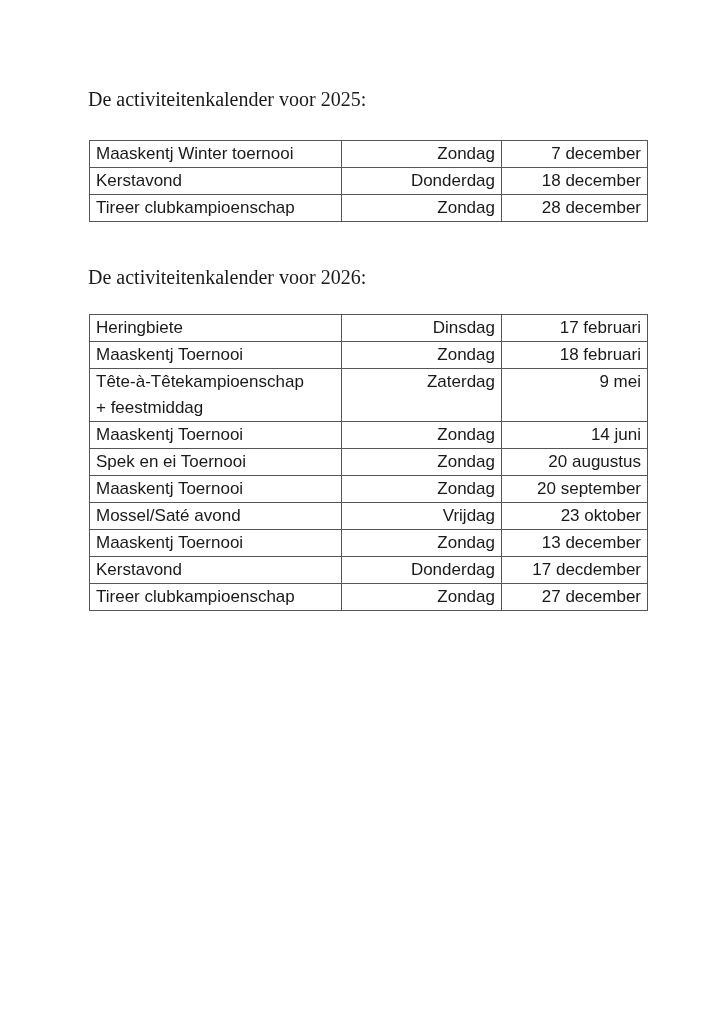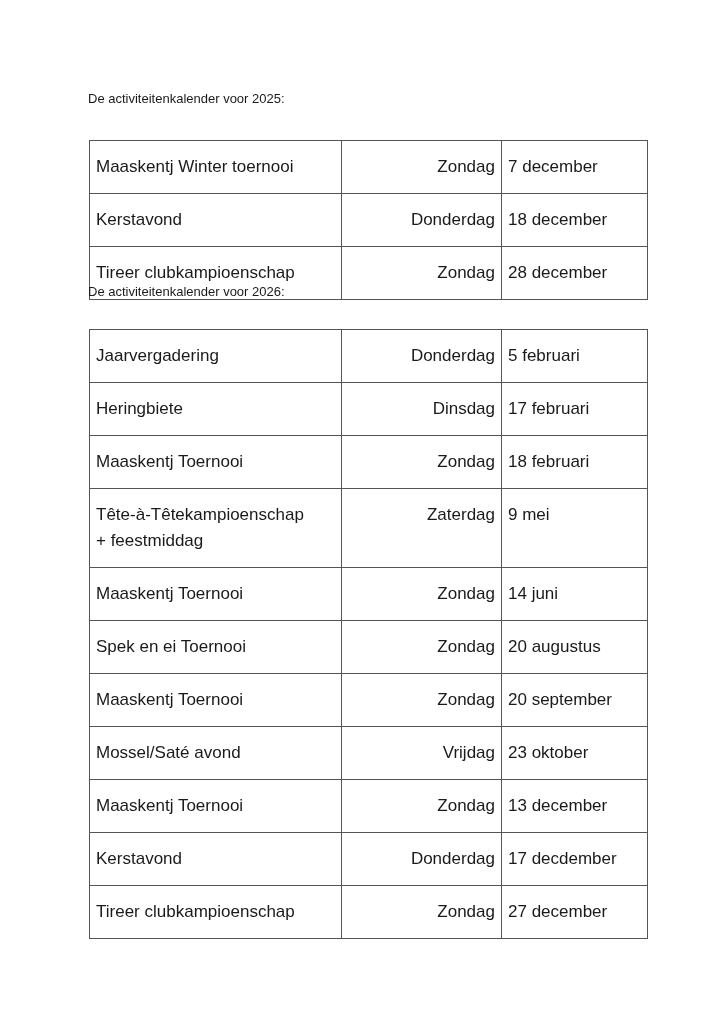--- a/index.html
+++ b/index.html
@@ -8,47 +8,48 @@
     position: relative;
     width: 724px;
     height: 1024px;
     background: #ffffff;
     font-family: "Liberation Sans", "DejaVu Sans", sans-serif;
     color: #000000;
     overflow: hidden;
   }
   .section { position: absolute; left: 88px; }
   .section-2025 { top: 88px; }
-  .section-2026 { top: 281px; }
+  .section-2026 { top: 266px; }
   .section-heading {
-    font-size: 13px;
+    font-size: 20px;
     line-height: 22px;
     color: #1a1a1a;
     white-space: nowrap;
+    font-family: Liberation Serif, serif;
   }
   .section-2025 .activities-table { margin-top: 30px; }
   .section-2026 .activities-table { margin-top: 26px; }
   .activities-table {
     border-collapse: collapse;
     table-layout: fixed;
     width: 558px;
     margin-left: 1px;
   }
   .activities-table td {
     border: 1px solid #555555;
     font-size: 17px;
     line-height: 26px;
-    padding: 13px 6px;
+    padding: 0 6px;
     vertical-align: top;
     color: #1a1a1a;
     overflow: hidden;
   }
   .col-activity { width: 252px; text-align: left; white-space: pre-line; }
   .col-day      { width: 160px; text-align: right; }
-  .col-date     { width: 146px; text-align: left; }
+  .col-date     { width: 146px; text-align: right; }
 </style>
 </head>
 <body>
 
 <div class="sheet">
 
   <div class="section section-2025">
     <div class="section-heading">De activiteitenkalender voor 2025:</div>
     <table class="activities-table">
       <tbody>
@@ -68,25 +69,20 @@
             <td class="col-date">28 december</td>
           </tr>
         </tbody>
     </table>
   </div>
 
   <div class="section section-2026">
     <div class="section-heading">De activiteitenkalender voor 2026:</div>
     <table class="activities-table">
       <tbody>
-          <tr>
-            <td class="col-activity">Jaarvergadering</td>
-            <td class="col-day">Donderdag</td>
-            <td class="col-date">5 februari</td>
-          </tr>
           <tr>
             <td class="col-activity">Heringbiete</td>
             <td class="col-day">Dinsdag</td>
             <td class="col-date">17 februari</td>
           </tr>
           <tr>
             <td class="col-activity">Maaskentj Toernooi</td>
             <td class="col-day">Zondag</td>
             <td class="col-date">18 februari</td>
           </tr>

